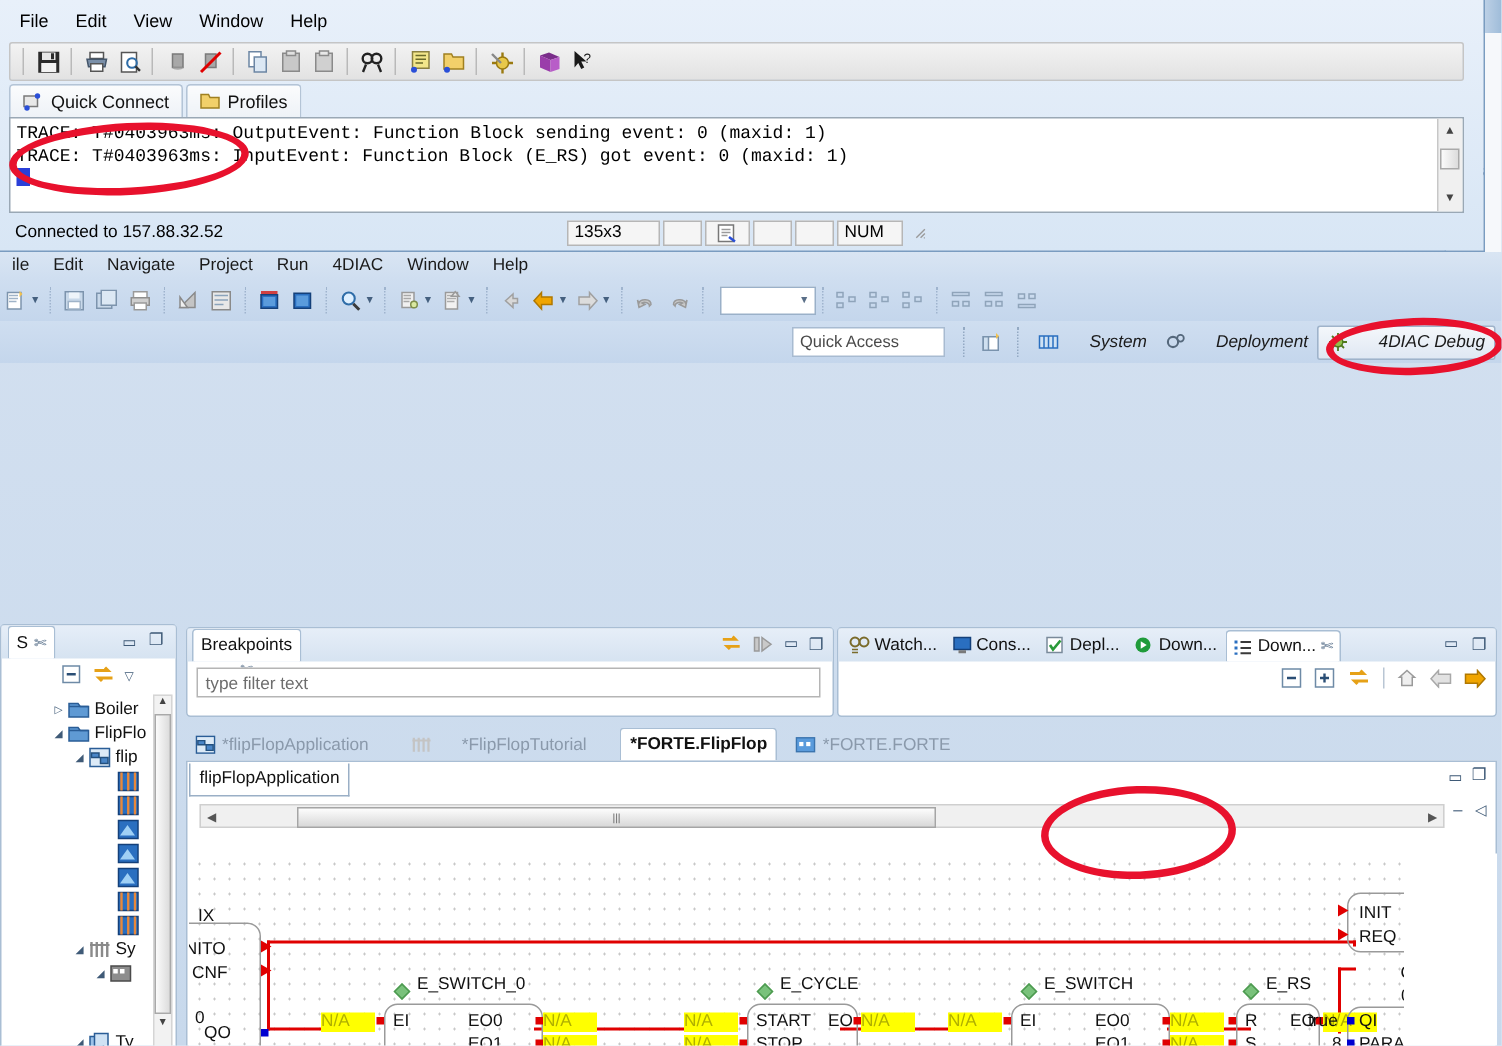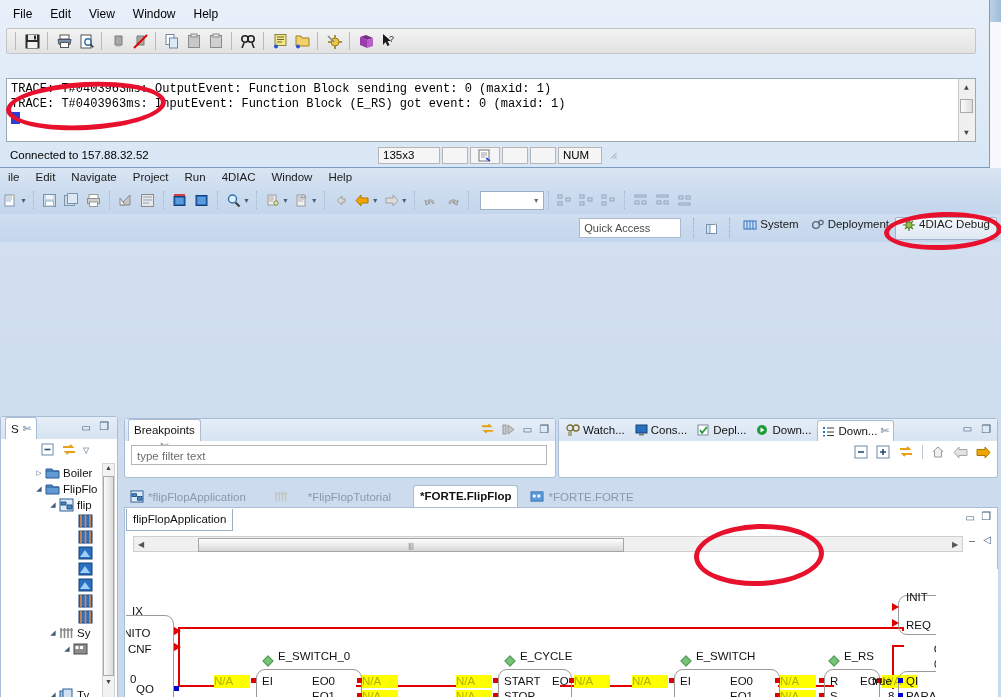--- a/index.html
+++ b/index.html
@@ -44,22 +44,22 @@
     background:linear-gradient(#cfdef0,#c4d6ec);
     display:flex;align-items:center;justify-content:flex-end;
   }
   #quick-access{
     width:92px;height:18px;background:#fff;border:1px solid #a8bbd1;
     font-size:11px;color:#4a4a4a;padding:0 4px;line-height:18px;
     margin-right:6px;
   }
   .pbar-sep{width:1px;height:20px;border-left:1px dotted #93a9c3;margin:0 6px;}
   .persp-btn{
-    height:21px;display:flex;gap:3px;padding:0 6px;
-    font-size:11.5px;color:#1a1a1a;white-space:nowrap;
+    height:21px;display:flex;align-items:center;gap:20px;padding:0 6px;
+    font-size:11.5px;color:#1a1a1a;white-space:nowrap;font-style:italic;
   }
   .persp-btn.active{
     background:linear-gradient(#f4f7fb,#dfe8f3);
     border:1px solid #9fb3ca;border-radius:2px;
   }
 
   
   #left-view{
     position:absolute;left:0px;top:248px;width:118px;height:449px;
   }
@@ -815,21 +815,21 @@
           <div class="sq" style="left:41px;top:25px;"></div>
 
           <div class="na" style="left:46px;top:22px;width:36px;">N/A</div>
 
         </div>
 
         <div class="fb" style="left:778px;top:22px;">
           <div class="diamond" style="left:56px;top:-4px;"></div>
 
           <div class="body" style="left:-6px;top:4px;width:110px;height:40px;"></div>
-          <span class="pin" style="left:2px;top:0;">INIT</span>
+          <span class="pin" style="left:2px;top:12px;">INIT</span>
           <span class="pin" style="left:2px;top:28px;">REQ</span>
           <span class="typ" style="left:8px;top:52px;width:60px;">QX</span>
           <span class="typ" style="left:8px;top:67px;width:60px;">0.0</span>
           <div class="body" style="left:-6px;top:80px;width:110px;height:46px;"></div>
           <span class="pin" style="left:2px;top:84px;">QI</span>
           <span class="pin" style="left:2px;top:99px;">PARAMS</span>
 
           <div class="arrw" style="left:-12px;top:12px;"></div>
           <div class="arrw" style="left:-12px;top:28px;"></div>
           <div class="sq blue" style="left:-6px;top:87px;"></div>
@@ -973,20 +973,36 @@
         </svg>
     </div>
     <div class="ttb">
       <svg width="17" height="17" viewBox="0 0 17 17">
           <path d="M3 1l0 11 2.5-3 2 4 2-1-2-4h3.5z" fill="#1a1a1a"></path>
           <text x="9" y="9" font-size="9" fill="#1a1a1a" font-family="Liberation Sans">?</text>
         </svg>
     </div>
   </div>
 
+  <div id="term-tabs">
+    <div class="term-tab">
+      <svg width="14" height="13" viewBox="0 0 14 13">
+          <rect x="1" y="3" width="9" height="7" fill="#e8e8e8" stroke="#7a7a7a"></rect>
+          <circle cx="3" cy="11" r="1.8" fill="#2a4fd8"></circle>
+          <circle cx="10" cy="3" r="1.8" fill="#2a4fd8"></circle>
+        </svg>
+      <span>Quick Connect</span>
+    </div>
+    <div class="term-tab" style="margin-left:2px;">
+      <svg width="14" height="13" viewBox="0 0 14 13">
+          <path d="M1 2h5l1 2h6v7H1z" fill="#f2d06a" stroke="#a08020"></path>
+        </svg>
+      <span>Profiles</span>
+    </div>
+  </div>
 
   <div id="term-console">
     <div>TRACE: T#0403963ms: OutputEvent: Function Block sending event: 0 (maxid: 1)</div>
     <div>TRACE: T#0403963ms: InputEvent: Function Block (E_RS) got event: 0 (maxid: 1)</div>
     <div id="term-caret"></div>
     <div id="term-vscroll">
       <div style="position:absolute;left:1px;top:1px;width:13px;height:13px;text-align:center;font-size:8px;color:#444;">▲</div>
       <div style="position:absolute;left:1px;top:20px;width:13px;height:14px;background:linear-gradient(90deg,#fbfbfb,#dcdcdc);border:1px solid #a9a9a9;box-sizing:border-box;"></div>
       <div style="position:absolute;left:1px;top:46px;width:13px;height:13px;text-align:center;font-size:8px;color:#444;">▼</div>
     </div>

